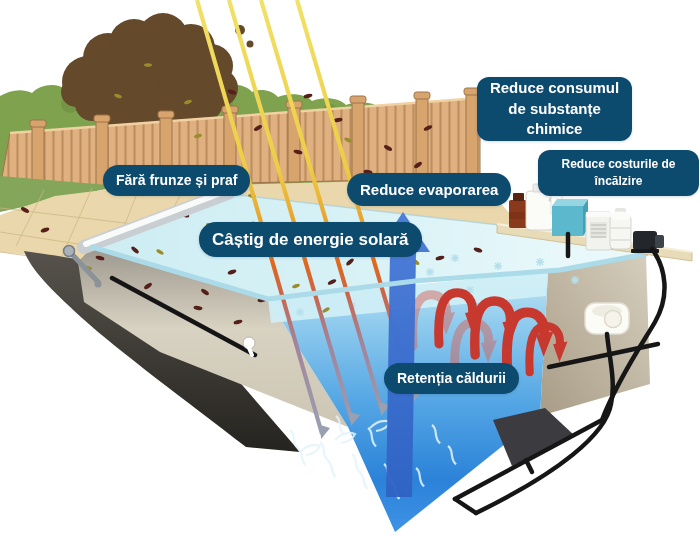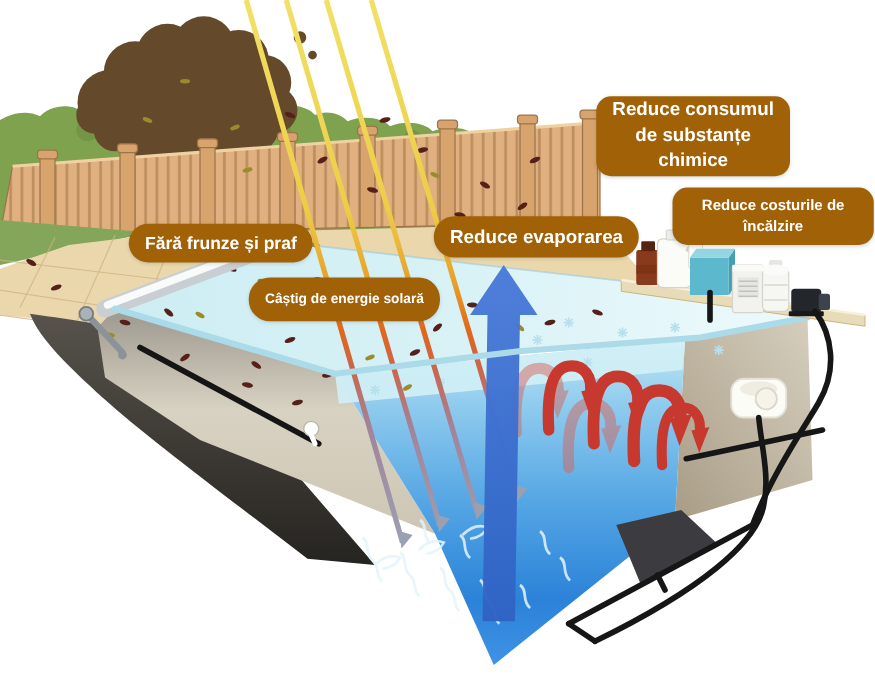--- a/index.html
+++ b/index.html
@@ -1,25 +1,25 @@
 <!DOCTYPE html>
 <html><head>
 <meta charset="utf-8">
 <style>
   html,body{margin:0;padding:0;background:#fff;}
   #stage{position:relative;width:700px;height:542px;background:#ffffff;overflow:hidden;
          font-family:"Liberation Sans",sans-serif;}
   #scene{position:absolute;left:0;top:0;}
   .callout{position:absolute;display:flex;align-items:center;justify-content:center;
-           background:#a16207;color:#ffffff;font-weight:700;text-align:center;
+           background:#0c4a6e;color:#ffffff;font-weight:700;text-align:center;
            border-radius:17px;box-shadow:0 1px 3px rgba(40,60,90,.18);
            font-family:"Liberation Sans",sans-serif;line-height:1.15;}
   .pill{white-space:nowrap;padding:0 13px;height:31px;font-size:14px;}
-  #c-no-leaves{left:103px;top:179px;text-align:center;}
-  #c-solar{left:199px;top:222px;height:35px;font-size:11px;}
+  #c-no-leaves{left:103px;top:165px;text-align:center;}
+  #c-solar{left:199px;top:222px;height:35px;font-size:17px;}
   #c-evap{left:347px;top:173px;height:33px;font-size:15px;}
   #c-heat{left:384px;top:363px;}
   .box{border-radius:12px;line-height:1.38;padding:6px 4px;}
   #c-chem{left:477px;top:77px;width:147px;height:52px;font-size:15px;}
   #c-heating{left:538px;top:150px;width:153px;height:34px;font-size:12px;}
 </style>
 </head>
 <body>
 
 <div id="stage">
@@ -363,14 +363,15 @@
     <path d="M526,460 L532,472"></path>
     <path d="M658,344 L549,367"></path>
   </g>
 </svg>
 
 <div class="callout pill" id="c-no-leaves">Fără frunze și praf</div>
 <div class="callout pill" id="c-solar">Câștig de energie solară</div>
 <div class="callout pill" id="c-evap">Reduce evaporarea</div>
 <div class="callout box" id="c-chem">Reduce consumul de substanțe chimice</div>
 <div class="callout box" id="c-heating">Reduce costurile de încălzire</div>
+<div class="callout pill" id="c-heat">Retenția căldurii</div>
 
 </div>
 
 </body></html>

